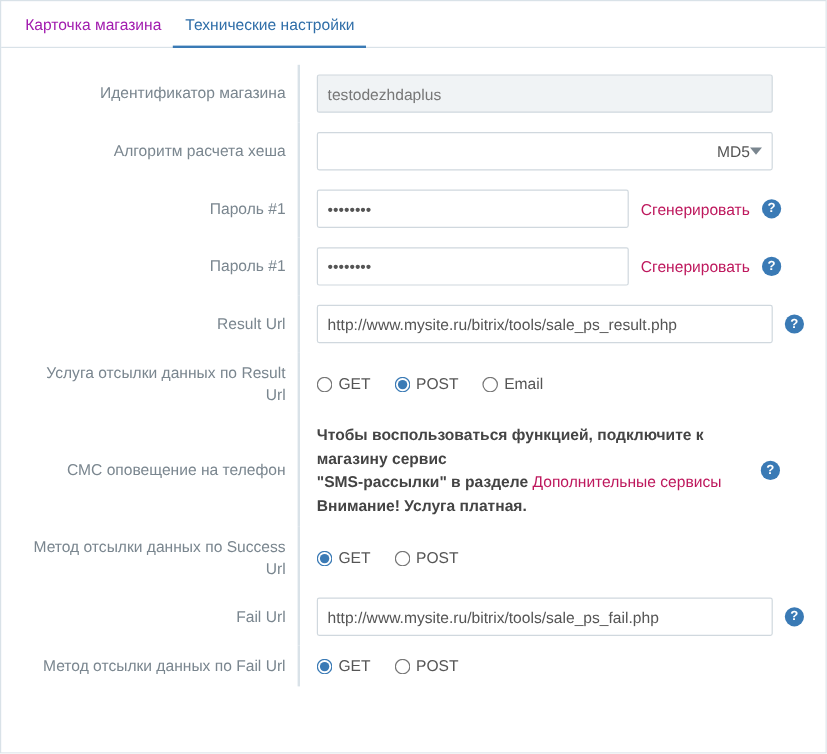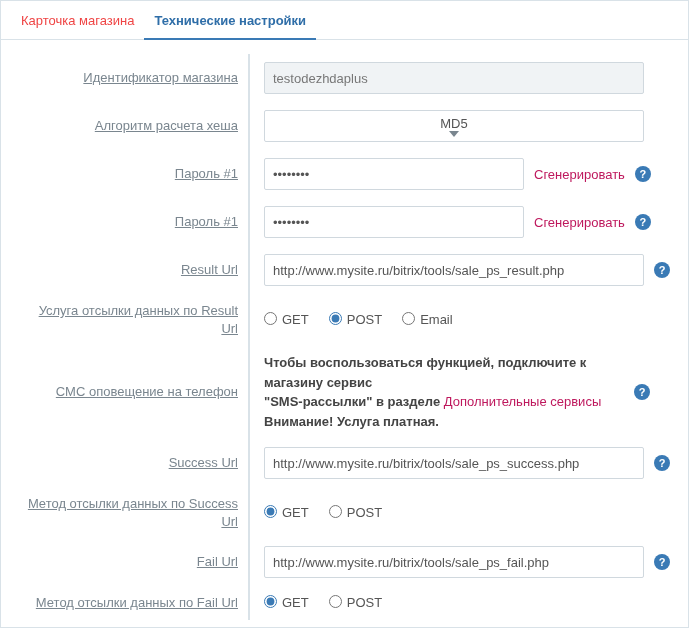--- a/index.html
+++ b/index.html
@@ -16,28 +16,28 @@
     background: #fff;
     border: 1px solid #d9e2e8;
   }
   .tabs {
     display: flex;
     border-bottom: 1px solid #d9e2e8;
     padding: 0 10px;
   }
   .tab {
     padding: 12px 10px 10px;
-    color: #ef4444;
+    color: #a21caf;
     cursor: pointer;
     border-bottom: 2px solid transparent;
     margin-bottom: -1px;
   }
   .tab.active {
     color: #2f6ea8;
-    font-weight: bold;
+    font-weight: normal;
     border-bottom: 2px solid #3a7ab5;
   }
   .form {
     display: table;
     width: 100%;
     padding: 14px 18px 18px 18px;
   }
   .row {
     display: table-row;
   }
@@ -45,21 +45,20 @@
     display: table-cell;
     vertical-align: middle;
     padding: 8px 0;
   }
   .label {
     width: 240px;
     text-align: right;
     color: #7a868f;
     padding-right: 10px;
     line-height: 1.35;
-    text-decoration: underline;
   }
   .value {
     border-left: 2px solid #d9e2e8;
     padding-left: 14px;
   }
   .field-wrap {
     display: flex;
     align-items: center;
     gap: 10px;
   }
@@ -75,23 +74,22 @@
   .input[readonly] {
     background: #f0f3f5;
     color: #777;
   }
   .input-full { width: 380px; }
   .select {
     width: 380px;
     position: relative;
     display: flex;
     align-items: center;
-    justify-content: center;
-    cursor: pointer;
-    flex-direction: column;
+    justify-content: flex-end;
+    cursor: pointer;
   }
   .chevron {
     width: 0; height: 0;
     border-left: 5px solid transparent;
     border-right: 5px solid transparent;
     border-top: 6px solid #7a868f;
   }
   .link {
     color: #be185d;
     cursor: pointer;
@@ -109,21 +107,21 @@
     justify-content: center;
     cursor: pointer;
   }
   .radio-group {
     display: flex;
     gap: 20px;
     align-items: center;
   }
   .radio-item {
     display: flex;
-    align-items: flex-start;
+    align-items: flex-end;
     gap: 5px;
     color: #555;
   }
   input[type=radio] { accent-color: #3a7ab5; }
   .sms-text {
     max-width: 360px;
     line-height: 1.5;
     color: #444;
   }
   .sms-text b { font-weight: bold; }
@@ -220,29 +218,20 @@
           <div class="sms-text">
             <b>Чтобы воспользоваться функцией, подключите к магазину сервис</b><br>
             <b>"SMS-рассылки" в разделе </b><span class="link">Дополнительные сервисы</span><br>
             <b>Внимание! Услуга платная.</b>
           </div>
           <span class="help">?</span>
         </div>
       </div>
     </div>
 
-    <div class="row">
-      <div class="label">Success Url</div>
-      <div class="value">
-        <div class="field-wrap">
-          <input class="input input-full" value="http://www.mysite.ru/bitrix/tools/sale_ps_success.php" style="">
-          <span class="help">?</span>
-        </div>
-      </div>
-    </div>
 
     <div class="row">
       <div class="label">Метод отсылки данных по Success Url</div>
       <div class="value">
         <div class="radio-group">
           <label class="radio-item">
             <input type="radio" name="sm" checked="" style="">
             <span>GET</span>
           </label>
           <label class="radio-item">

